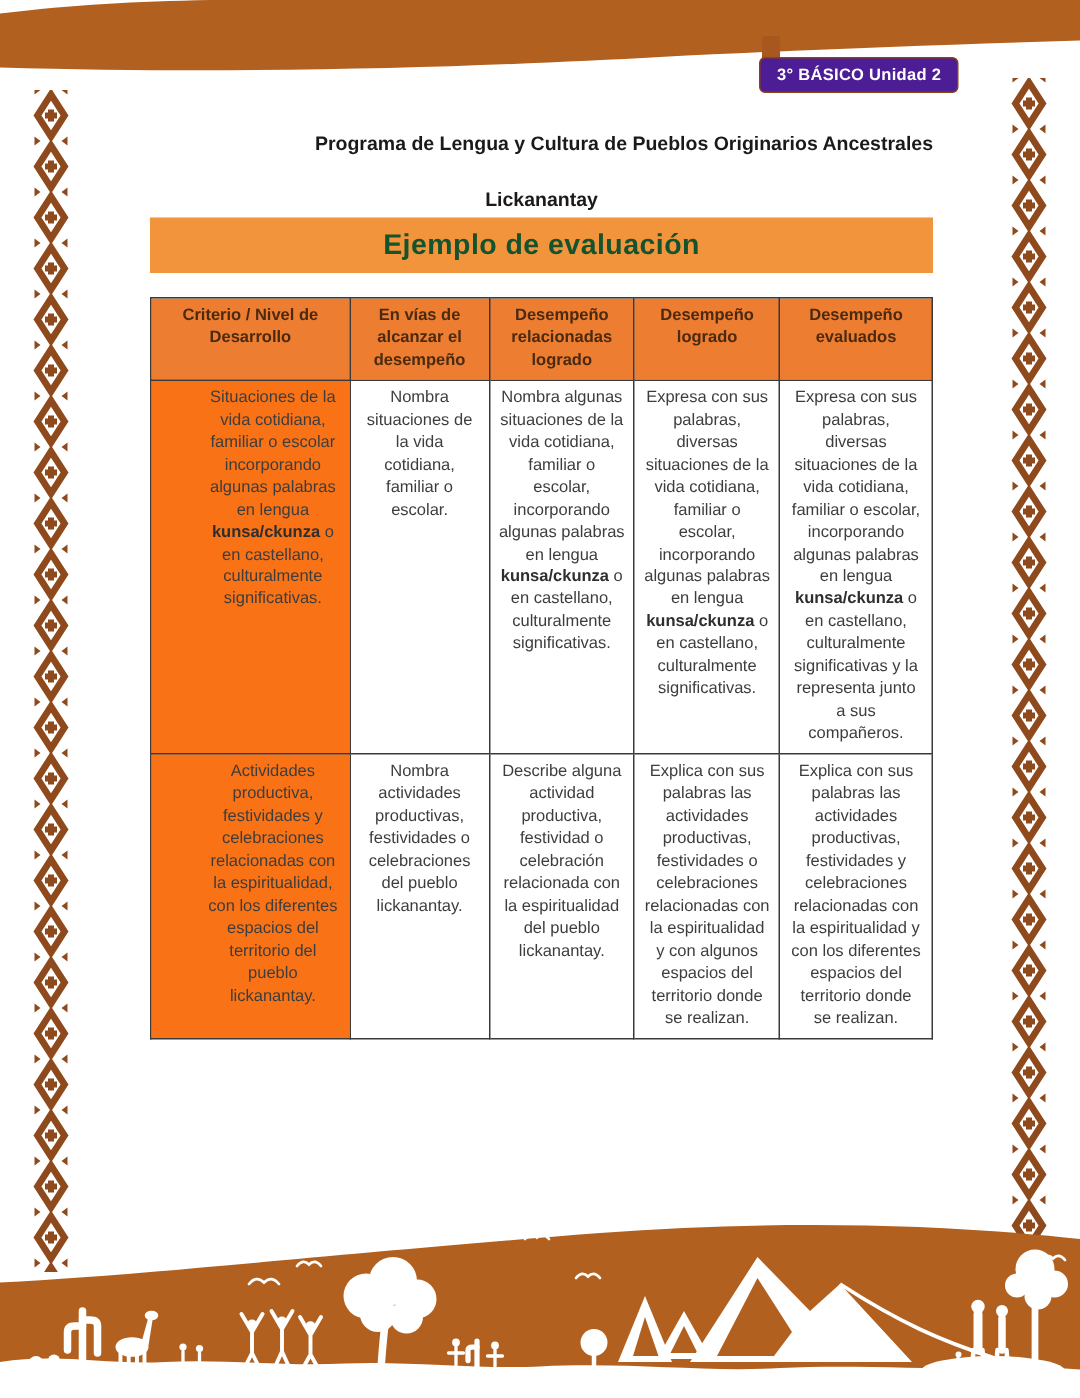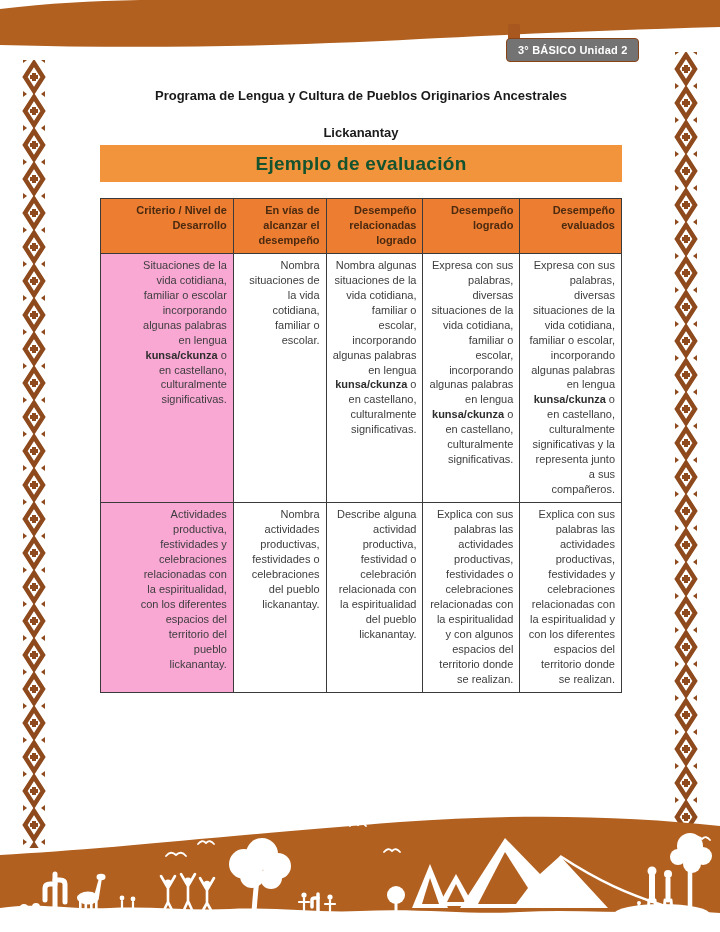--- a/index.html
+++ b/index.html
@@ -5,42 +5,42 @@
   html,body{margin:0;padding:0;}
   body{width:720px;height:932px;background:#fff;font-family:"Liberation Sans",sans-serif;}
   .page{position:relative;width:720px;height:932px;overflow:hidden;background:#fff;}
 
   
   .top-wave{position:absolute;top:0;left:0;width:720px;height:62px;display:block;}
 
   
   .badge-connector{position:absolute;left:508px;top:24px;width:12px;height:18px;background:#a8571e;border-radius:2px;}
   .unit-badge{position:absolute;left:506px;top:38px;height:22px;line-height:22px;padding:0 11px;
-    background:#737373;border:1px solid #8a4316;border-radius:4px;color:#fff;
+    background:#4c1d95;border:1px solid #8a4316;border-radius:4px;color:#fff;
     font-size:11px;font-weight:bold;letter-spacing:.2px;}
 
   
   .pattern-left{position:absolute;left:22px;top:60px;}
   .pattern-right{position:absolute;left:674px;top:52px;}
 
   
   .main{position:absolute;left:100px;top:88px;width:522px;}
-  .program-title{margin:0 0 22px;text-align:center;font-size:13px;font-weight:bold;color:#1a1a1a;}
+  .program-title{margin:0 0 22px;text-align:right;font-size:13px;font-weight:bold;color:#1a1a1a;}
   .unit-title{margin:0 0 5px;text-align:center;font-size:13px;font-weight:bold;color:#1a1a1a;}
   .banner{height:37px;background:#f2943c;display:flex;align-items:center;justify-content:center;margin-bottom:16px;}
   .banner span{font-family:Liberation Sans, sans-serif;font-size:19px;font-weight:bold;color:#14532d;letter-spacing:.3px;}
   .intro{margin:0 0 7px;padding-left:6px;font-size:12.5px;line-height:1.42;color:#1b1b1b;}
 
   
   table.rubric{border-collapse:collapse;width:100%;table-layout:fixed;}
-  .rubric th,.rubric td{border:1px solid #3a3a3a;vertical-align:top;text-align:right;
+  .rubric th,.rubric td{border:1px solid #3a3a3a;vertical-align:top;text-align:center;
     padding:4px 6px 5px;font-size:11px;line-height:1.36;word-wrap:break-word;}
   .rubric th{background:#ed7d31;color:#4b2a10;font-weight:bold;}
   .rubric td{color:#3d3d3d;background:#fff;}
-  .rubric td.criteria{background:#f9a8d4;padding-left:36px;}
+  .rubric td.criteria{background:#f97316;padding-left:36px;}
   .rubric b{color:#2e2e2e;}
   .col1{width:25.5%;}.col2{width:17.8%;}.col3{width:18.6%;}.col4{width:18.6%;}.col5{width:19.5%;}
 
   
   .landscape{position:absolute;left:0;bottom:0;width:720px;height:120px;display:block;}
 </style>
 </head>
 <body>
 
 <div class="page">

